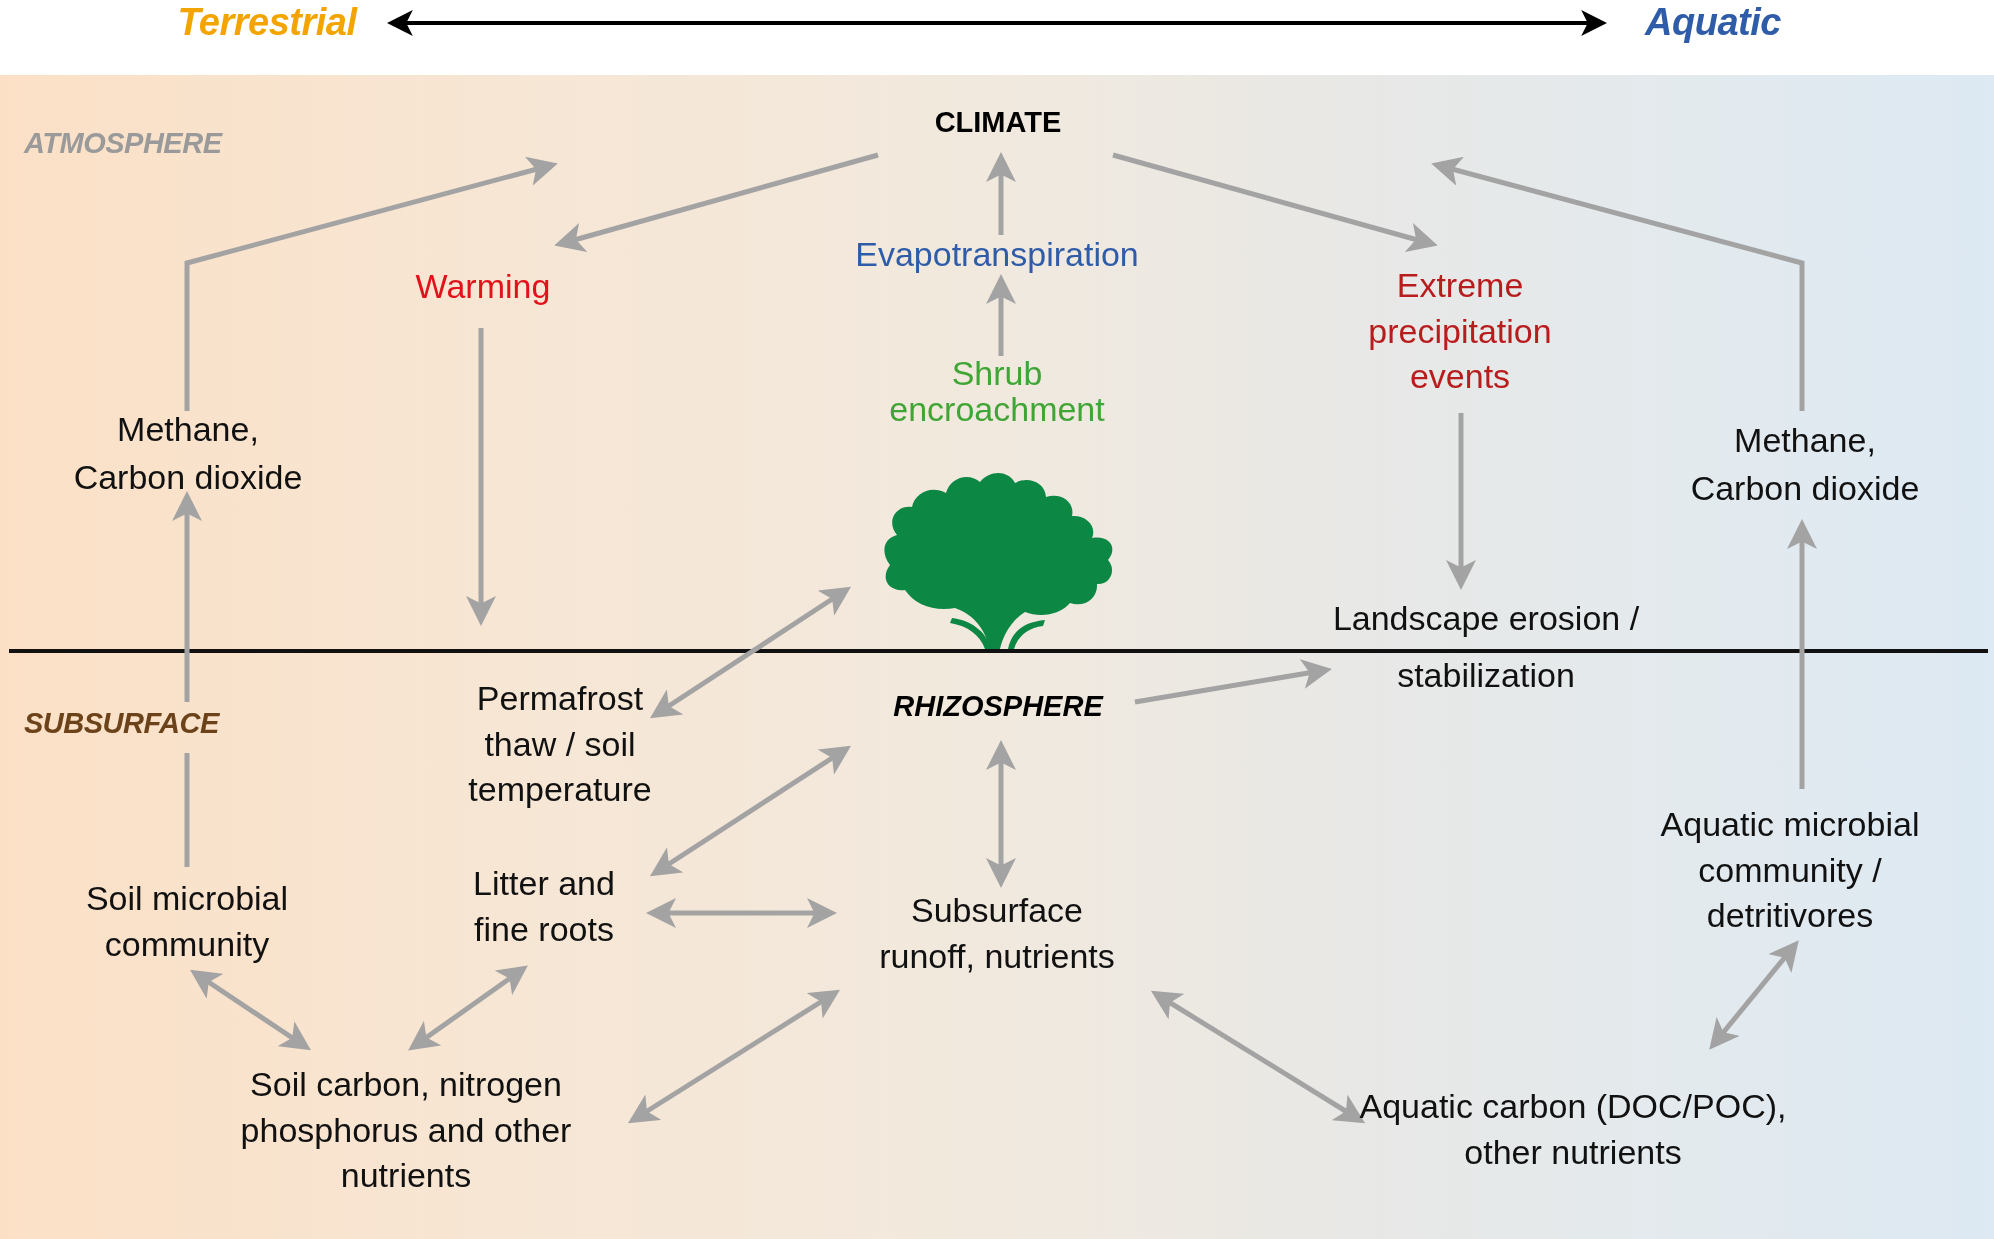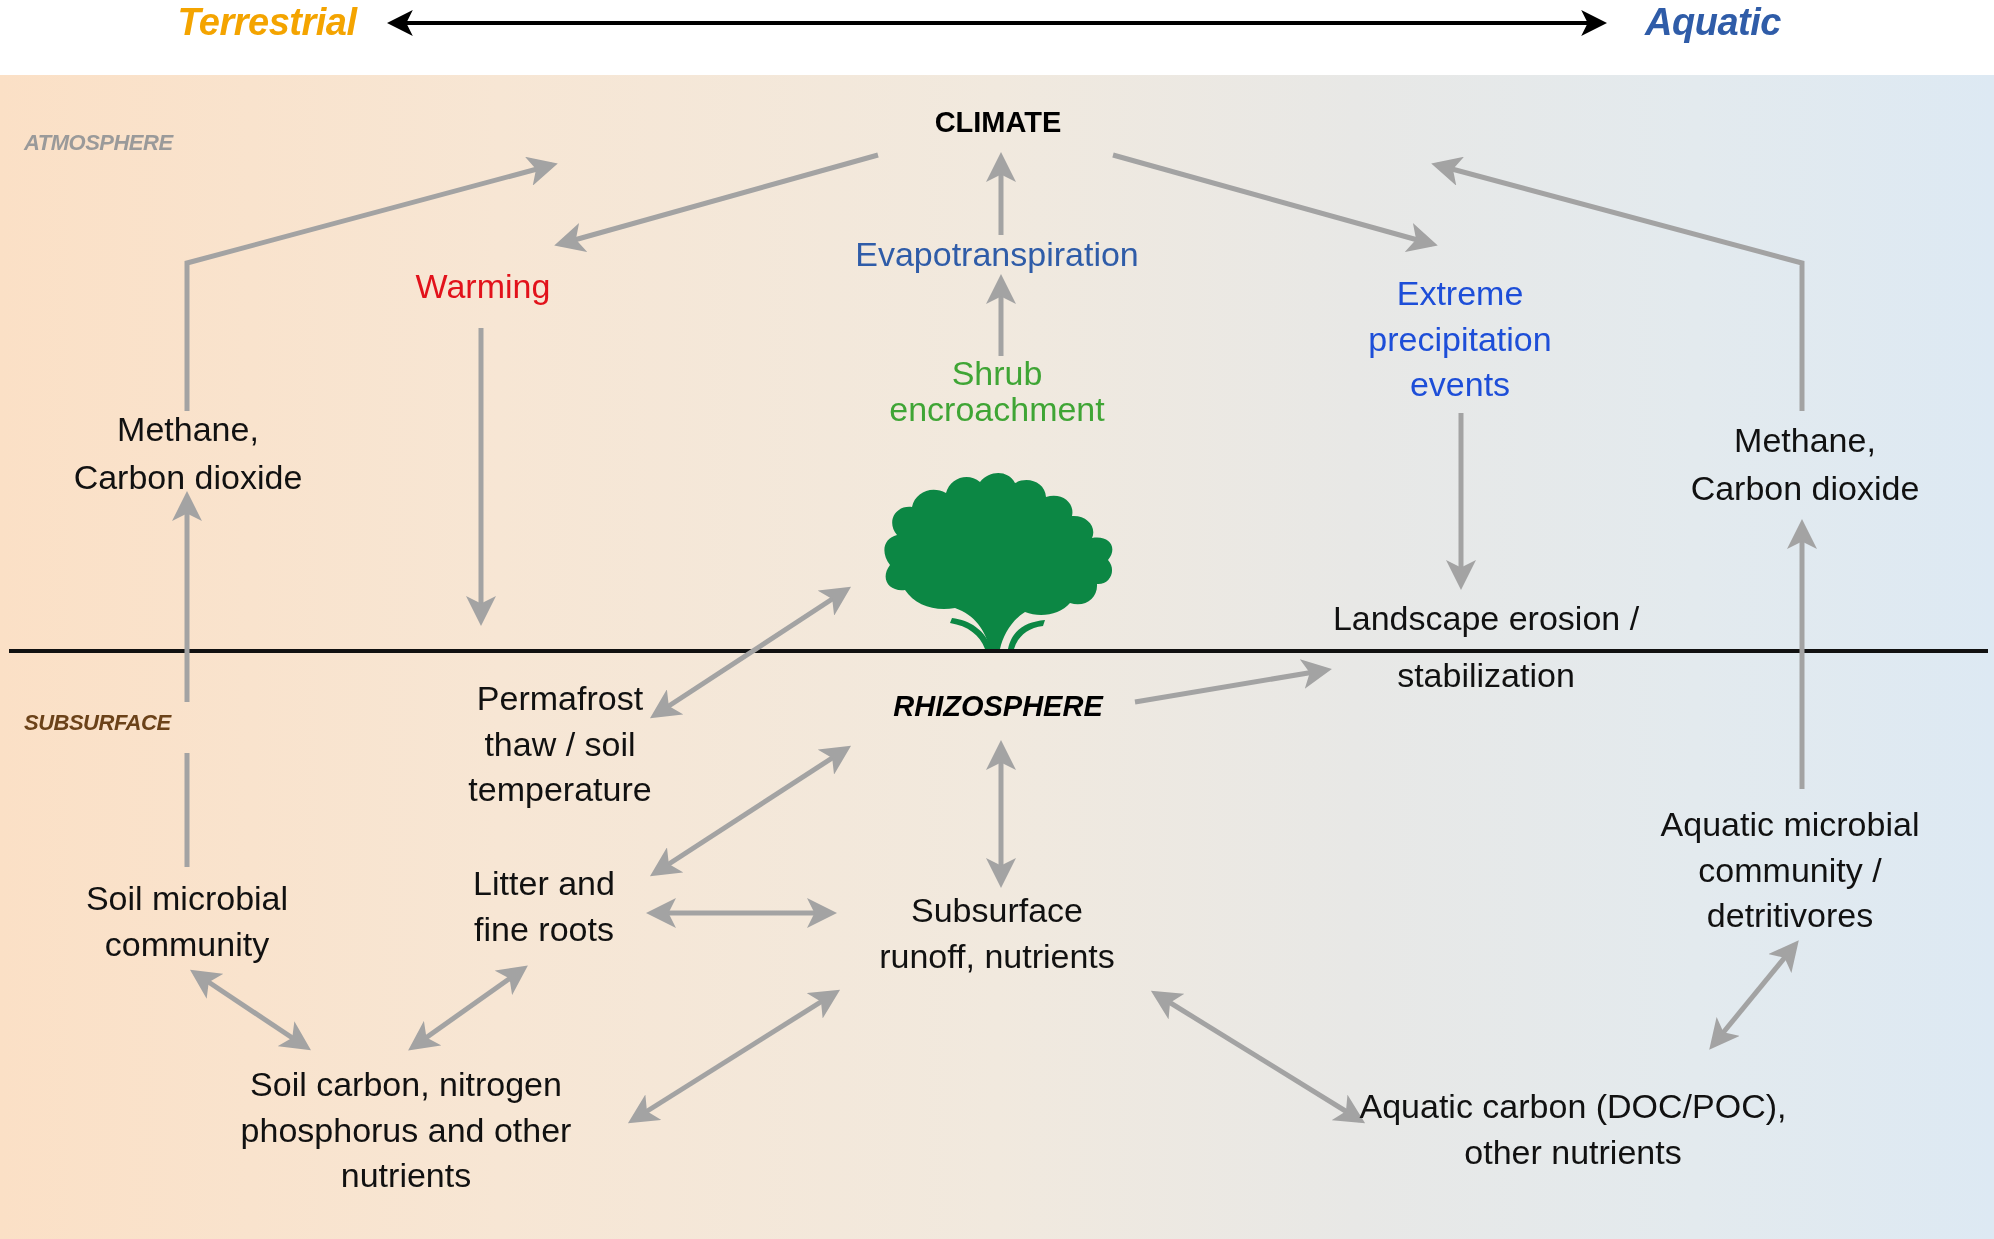--- a/index.html
+++ b/index.html
@@ -5,21 +5,21 @@
   html, body { margin:0; padding:0; background:#ffffff; }
   body { width:1994px; height:1239px; position:relative; overflow:hidden;
          font-family:"Liberation Sans", "DejaVu Sans", sans-serif; }
   #bg { position:absolute; left:0; top:75px; width:1994px; height:1164px;
         background:linear-gradient(to right, #fbe0c6 0%, #f7e6d4 25%, #f1e9de 50%, #e8e8e6 68%, #e3eaee 85%, #dde9f3 100%); }
   svg#diagram { position:absolute; left:0; top:0; }
   .lbl { position:absolute; transform:translate(-50%,-50%); text-align:center;
          white-space:nowrap; line-height:1.28; font-size:34px; color:#111; }
   .lbl-left { position:absolute; transform:translateY(-50%); white-space:nowrap; }
   .axis-end { font-size:38px; font-style:italic; font-weight:bold; letter-spacing:-0.5px; }
-  .zone { font-size:22px; font-style:italic; font-weight:bold; letter-spacing:-0.5px; }
+  .zone { font-size:29px; font-style:italic; font-weight:bold; letter-spacing:-0.5px; }
   .hub { font-size:29px; font-weight:bold; color:#000; }
   .hub-italic { font-style:italic; }
 </style>
 </head>
 <body>
 
 <div id="bg"></div>
 
 <svg id="diagram" width="1994" height="1239" viewBox="0 0 1994 1239">
   <defs>
@@ -80,21 +80,21 @@
 
 <div class="lbl hub" style="left:998px; top:123px;">CLIMATE</div>
 <div class="lbl hub hub-italic" style="left:998px; top:707px;">RHIZOSPHERE</div>
 
 <div class="lbl" style="left:483px; top:287px; color:#e2121b;">Warming</div>
 <div class="lbl" style="left:997px; top:255px; color:#2f5ca8;">Evapotranspiration</div>
 <div class="lbl" style="left:997px; top:391px; color:#3fa535; line-height:1.06;">
   <div>Shrub</div>
   <div>encroachment</div>
 </div>
-<div class="lbl" style="left:1460px; top:339px; color:#1d4ed8; line-height:1.34;">
+<div class="lbl" style="left:1460px; top:331px; color:#b91c1c; line-height:1.34;">
   <div>Extreme</div>
   <div>precipitation</div>
   <div>events</div>
 </div>
 
 <div class="lbl" style="left:188px; top:454px; line-height:1.4;">
   <div>Methane,</div>
   <div>Carbon dioxide</div>
 </div>
 <div class="lbl" style="left:1805px; top:465px; line-height:1.4;">

